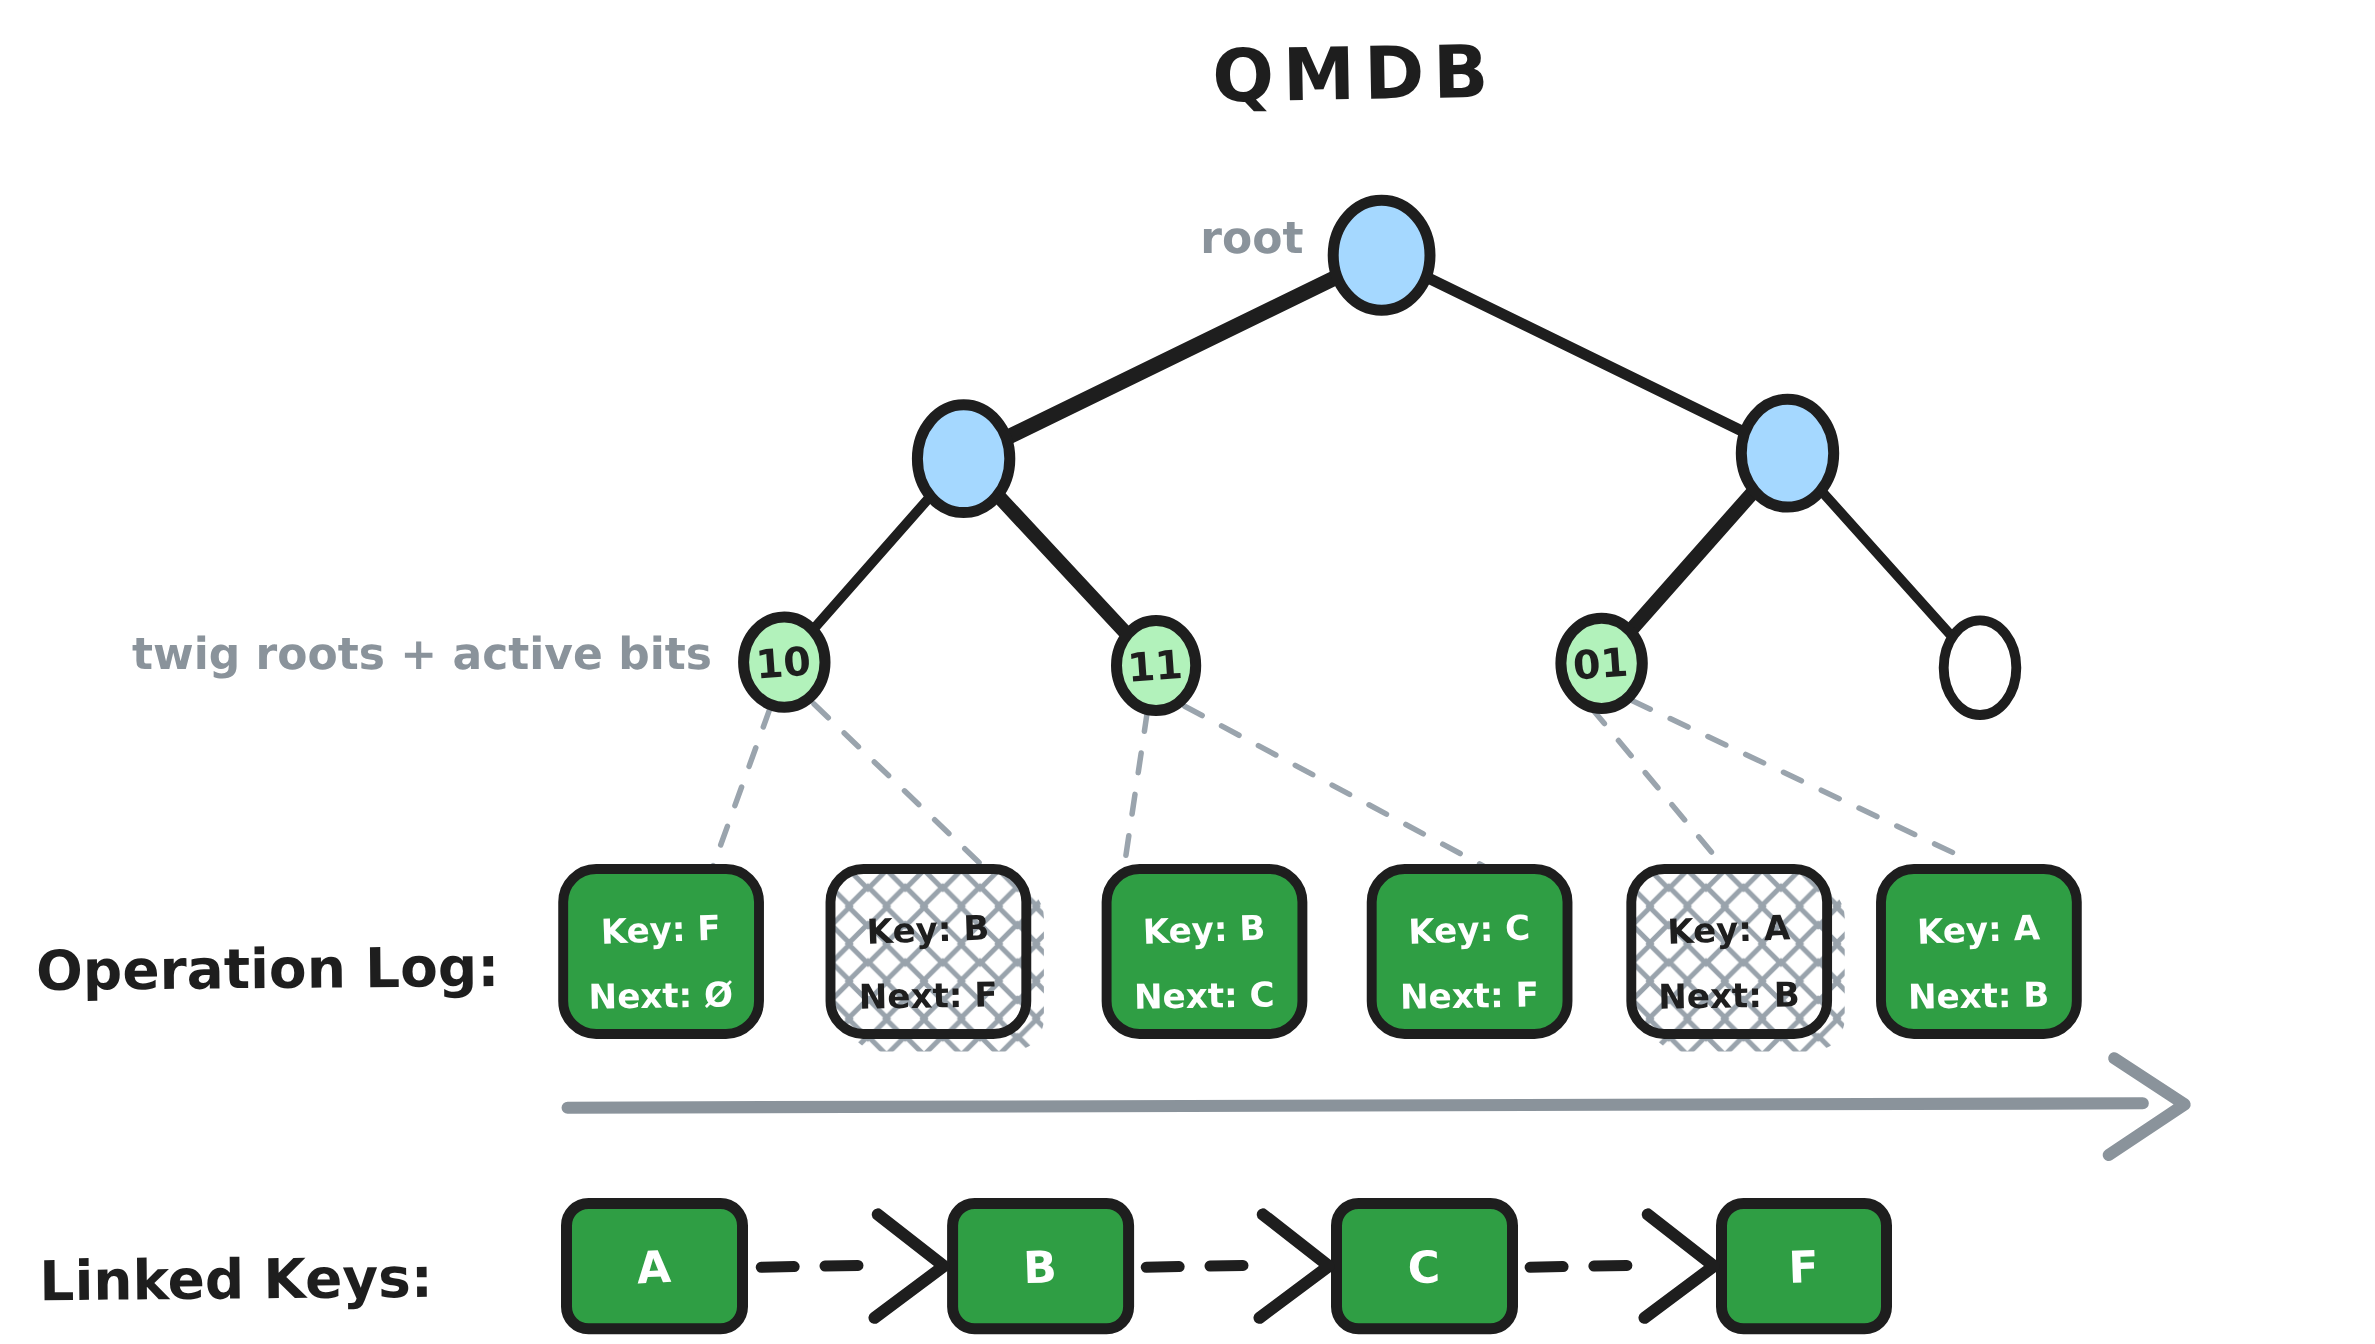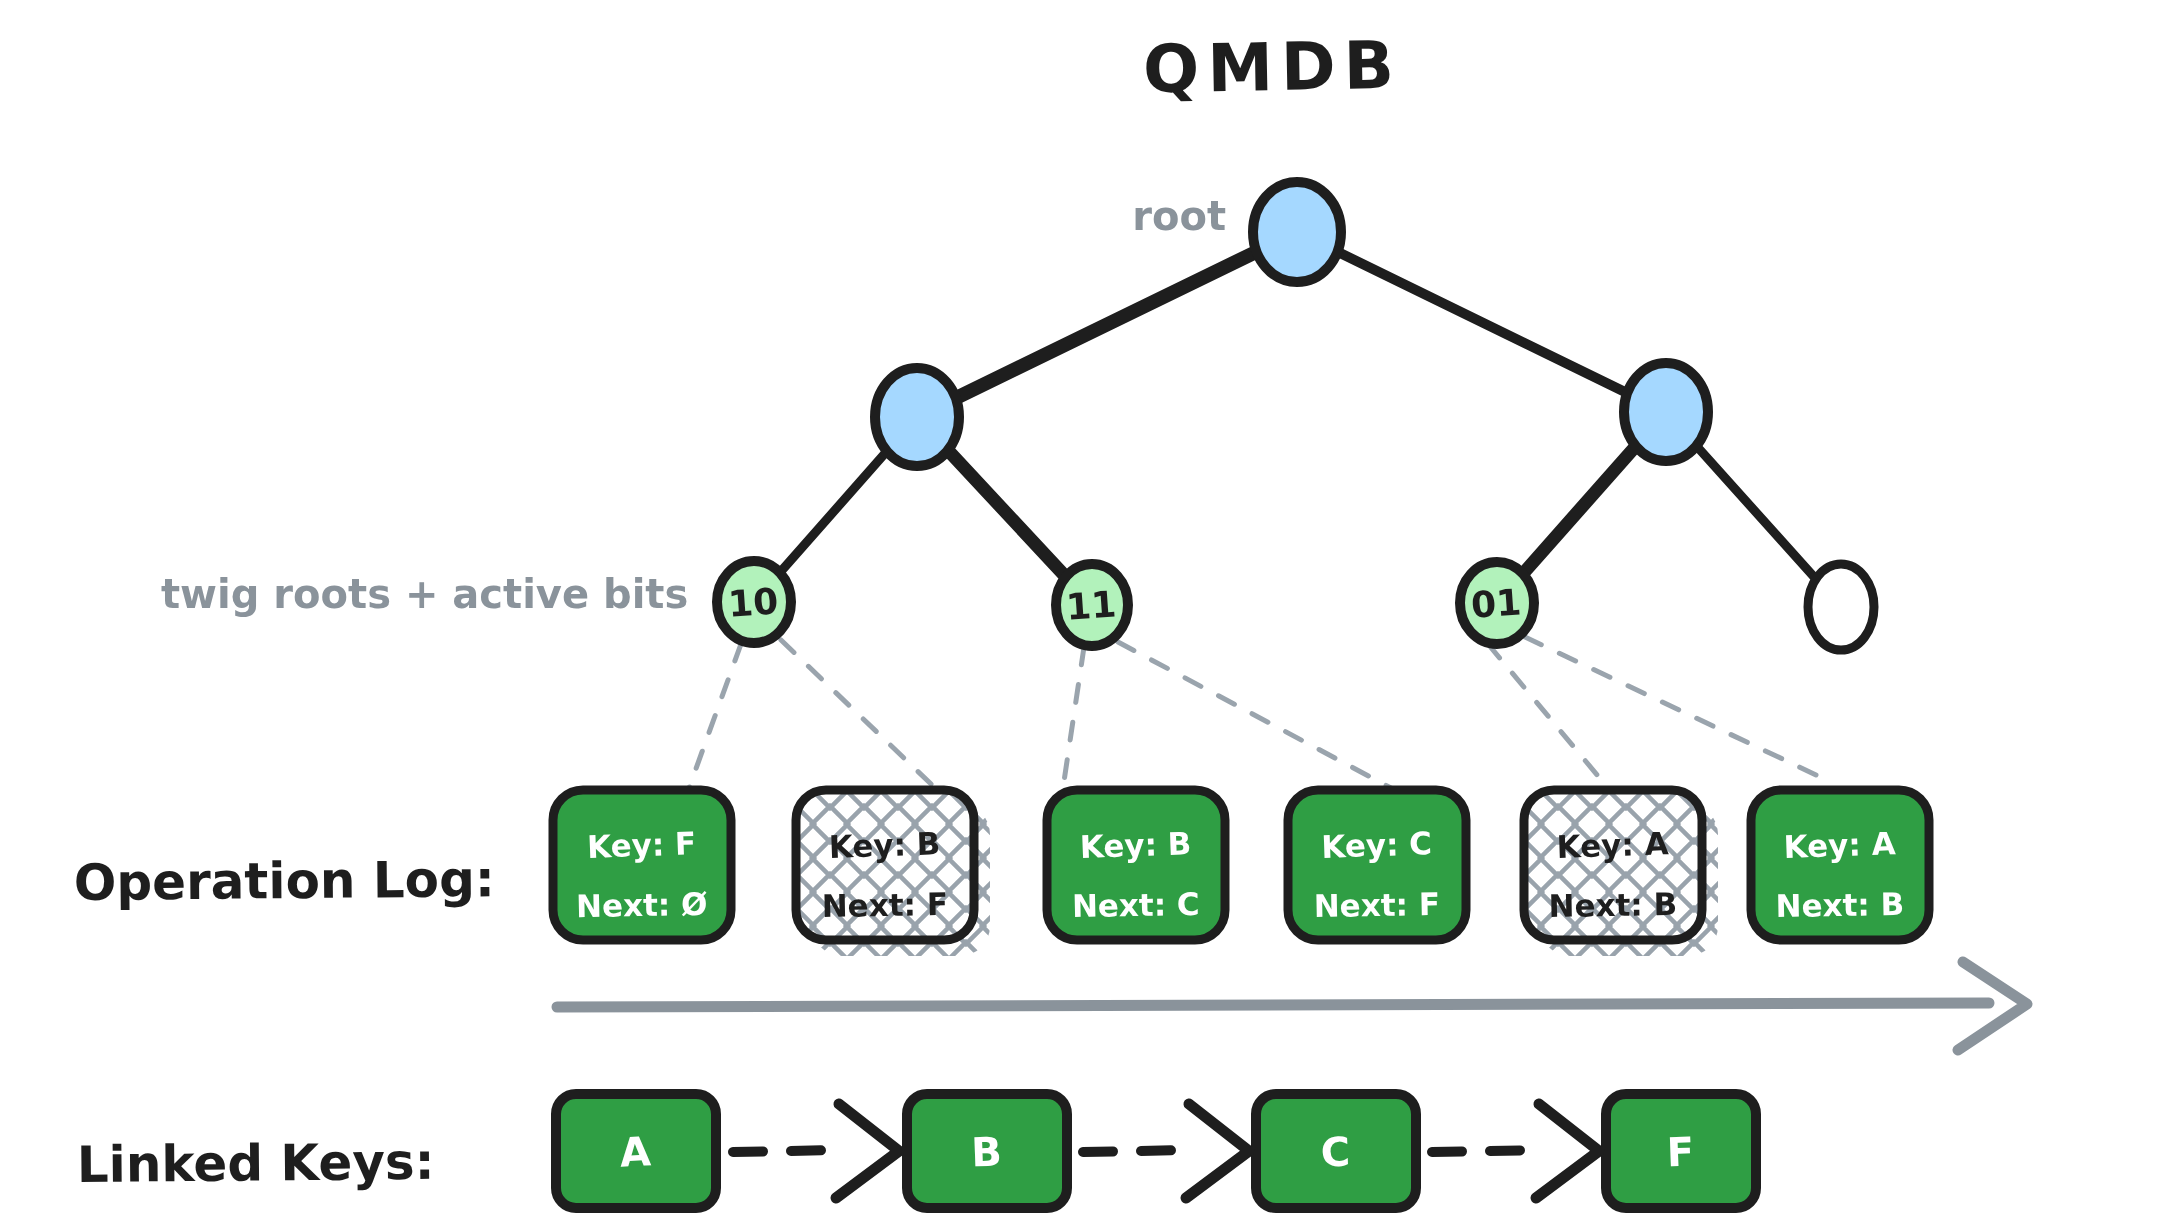--- a/index.html
+++ b/index.html
@@ -7,21 +7,20 @@
     padding: 0;
     background: #ffffff;
     font-family: "DejaVu Sans", "Liberation Sans", sans-serif;
   }
   .stage {
     position: relative;
     width: 2002px;
     height: 1222px;
     background: #ffffff;
     overflow: hidden;
-    margin-left: 41px;
   }
   svg { display: block; }
   text { user-select: none; }
   .hand       { font-family: "DejaVu Sans", sans-serif; }
   .title-text { font-size: 66px; font-weight: bold; letter-spacing: 8px; fill: #1e1e1e; }
   .gray-label { font-size: 40px; fill: #8a939b; font-weight: 600; }
   .black-label{ font-size: 50px; fill: #1e1e1e; font-weight: 600; }
   .node-text  { font-size: 36px; fill: #1e1e1e; font-weight: 600; }
   .box-text-w { font-size: 31px; fill: #ffffff; font-weight: 600; }
   .box-text-b { font-size: 31px; fill: #1e1e1e; font-weight: 600; }

